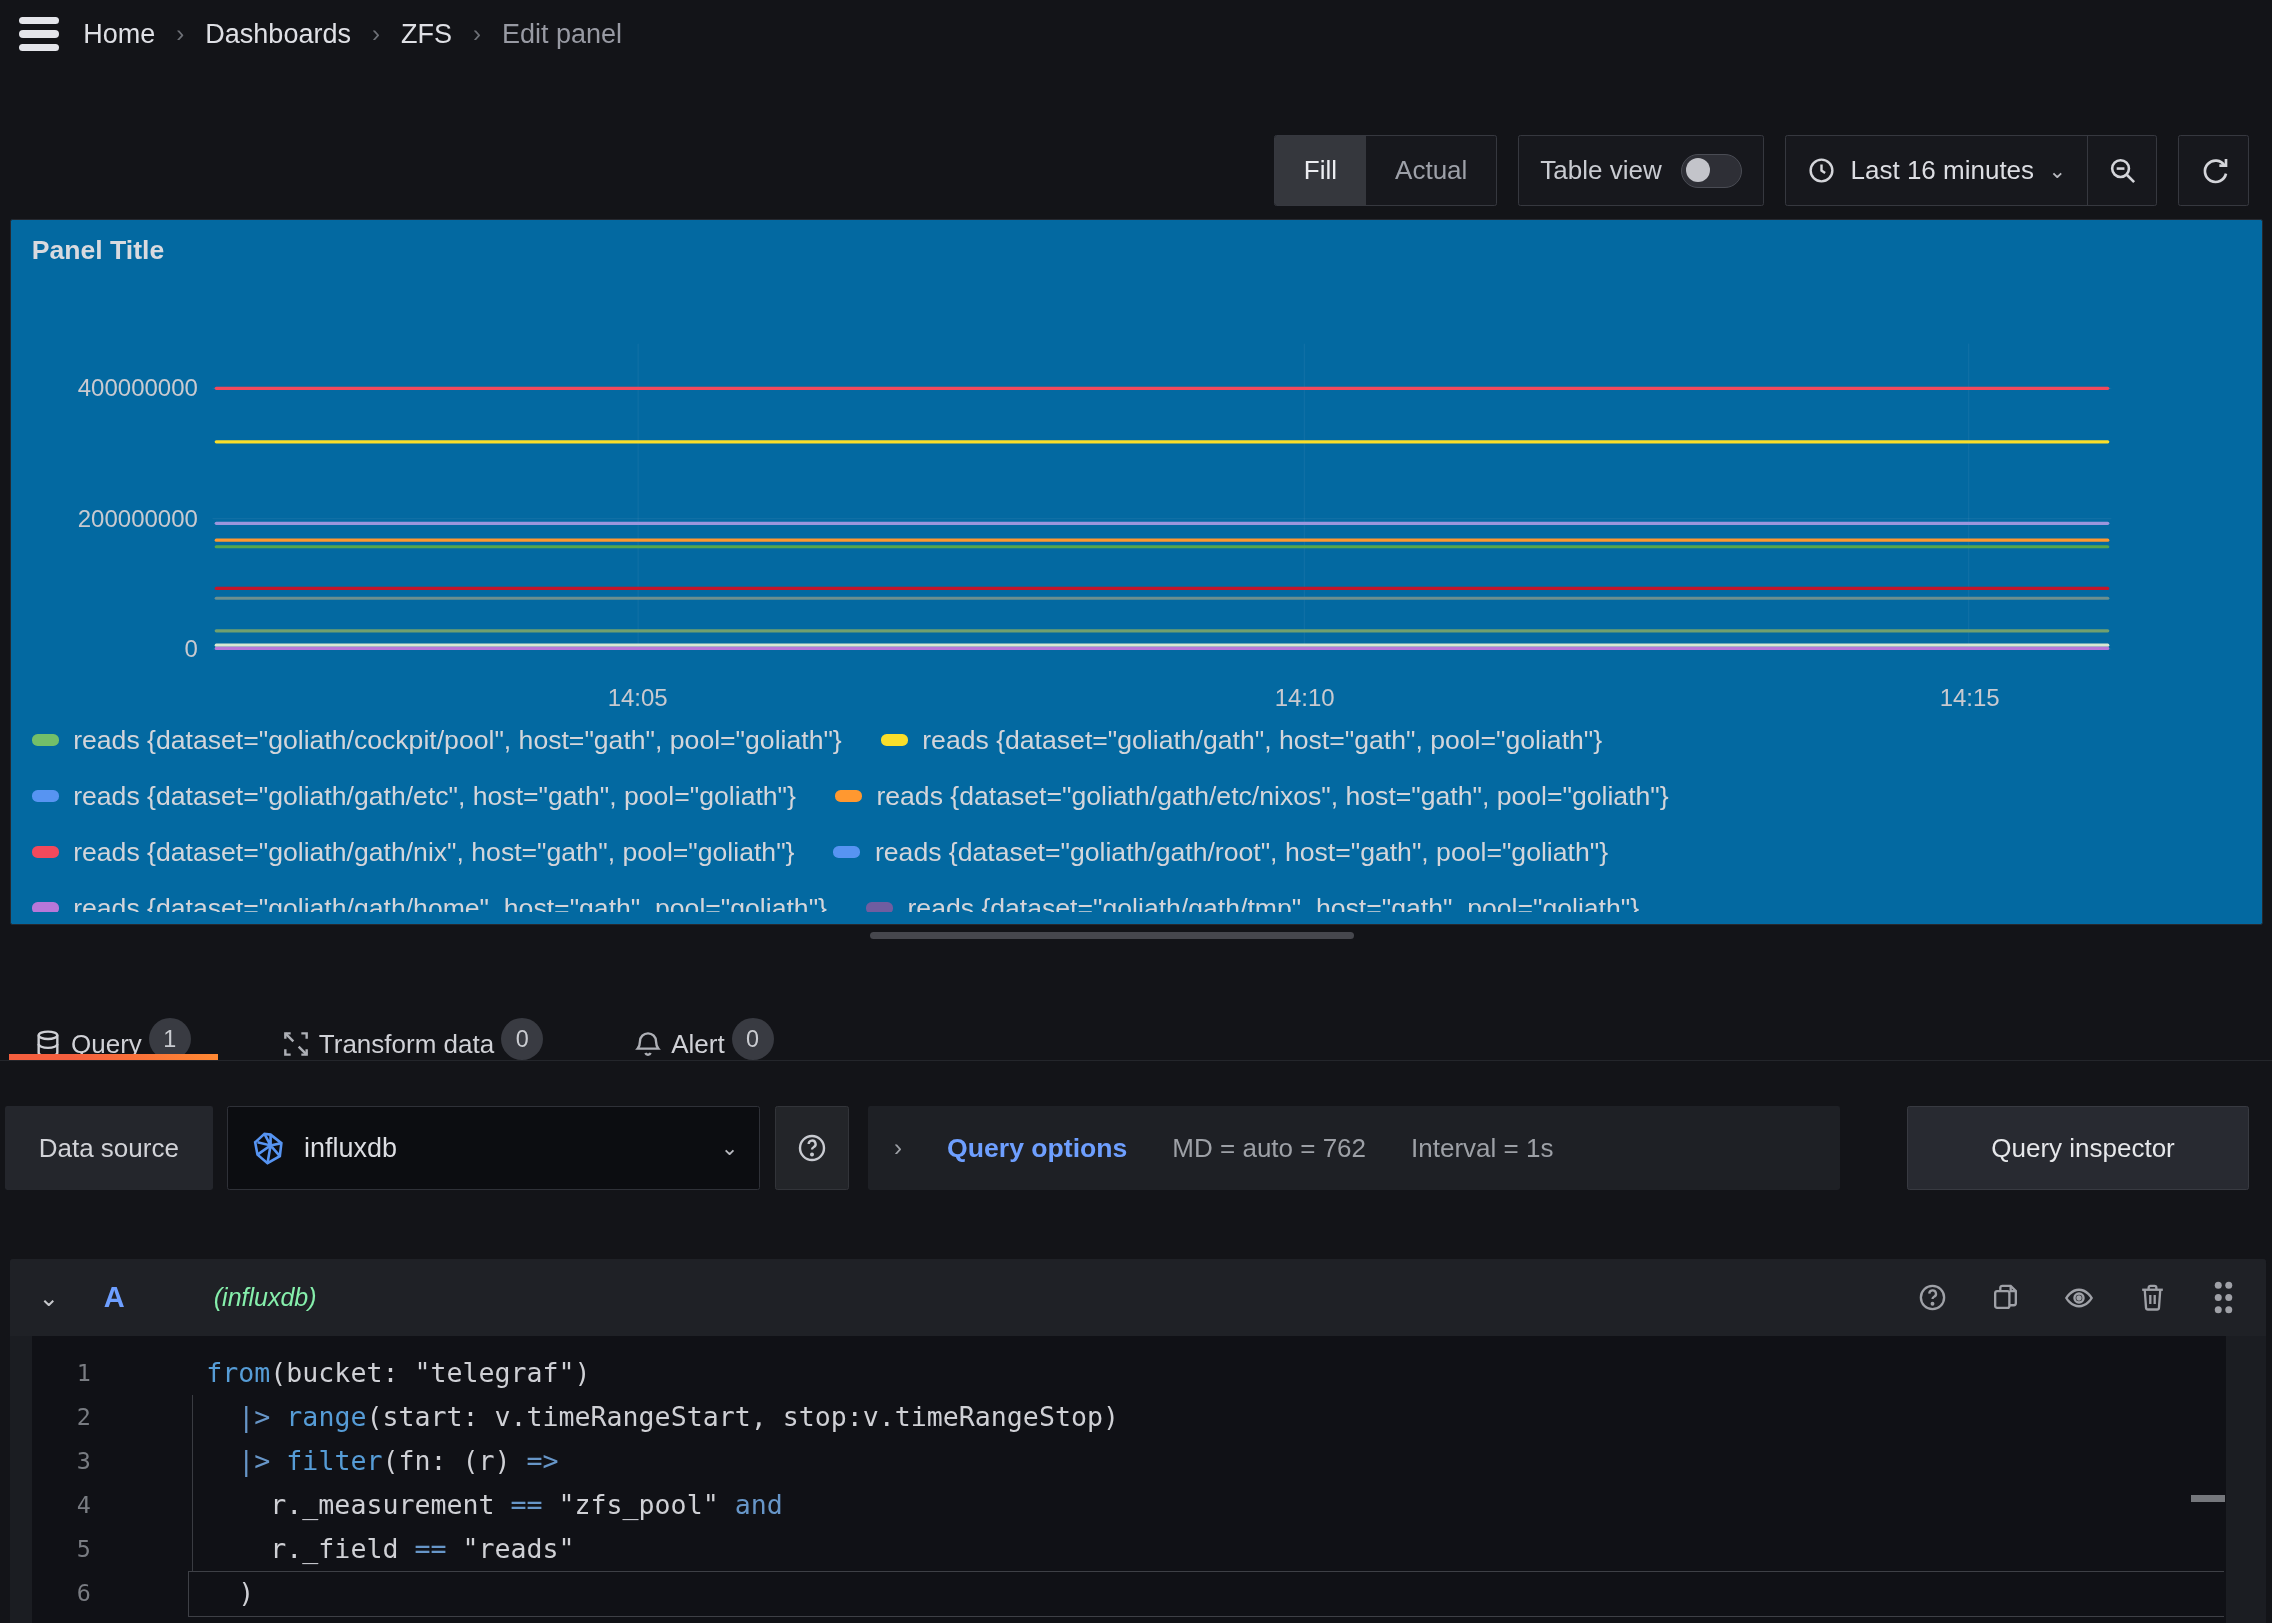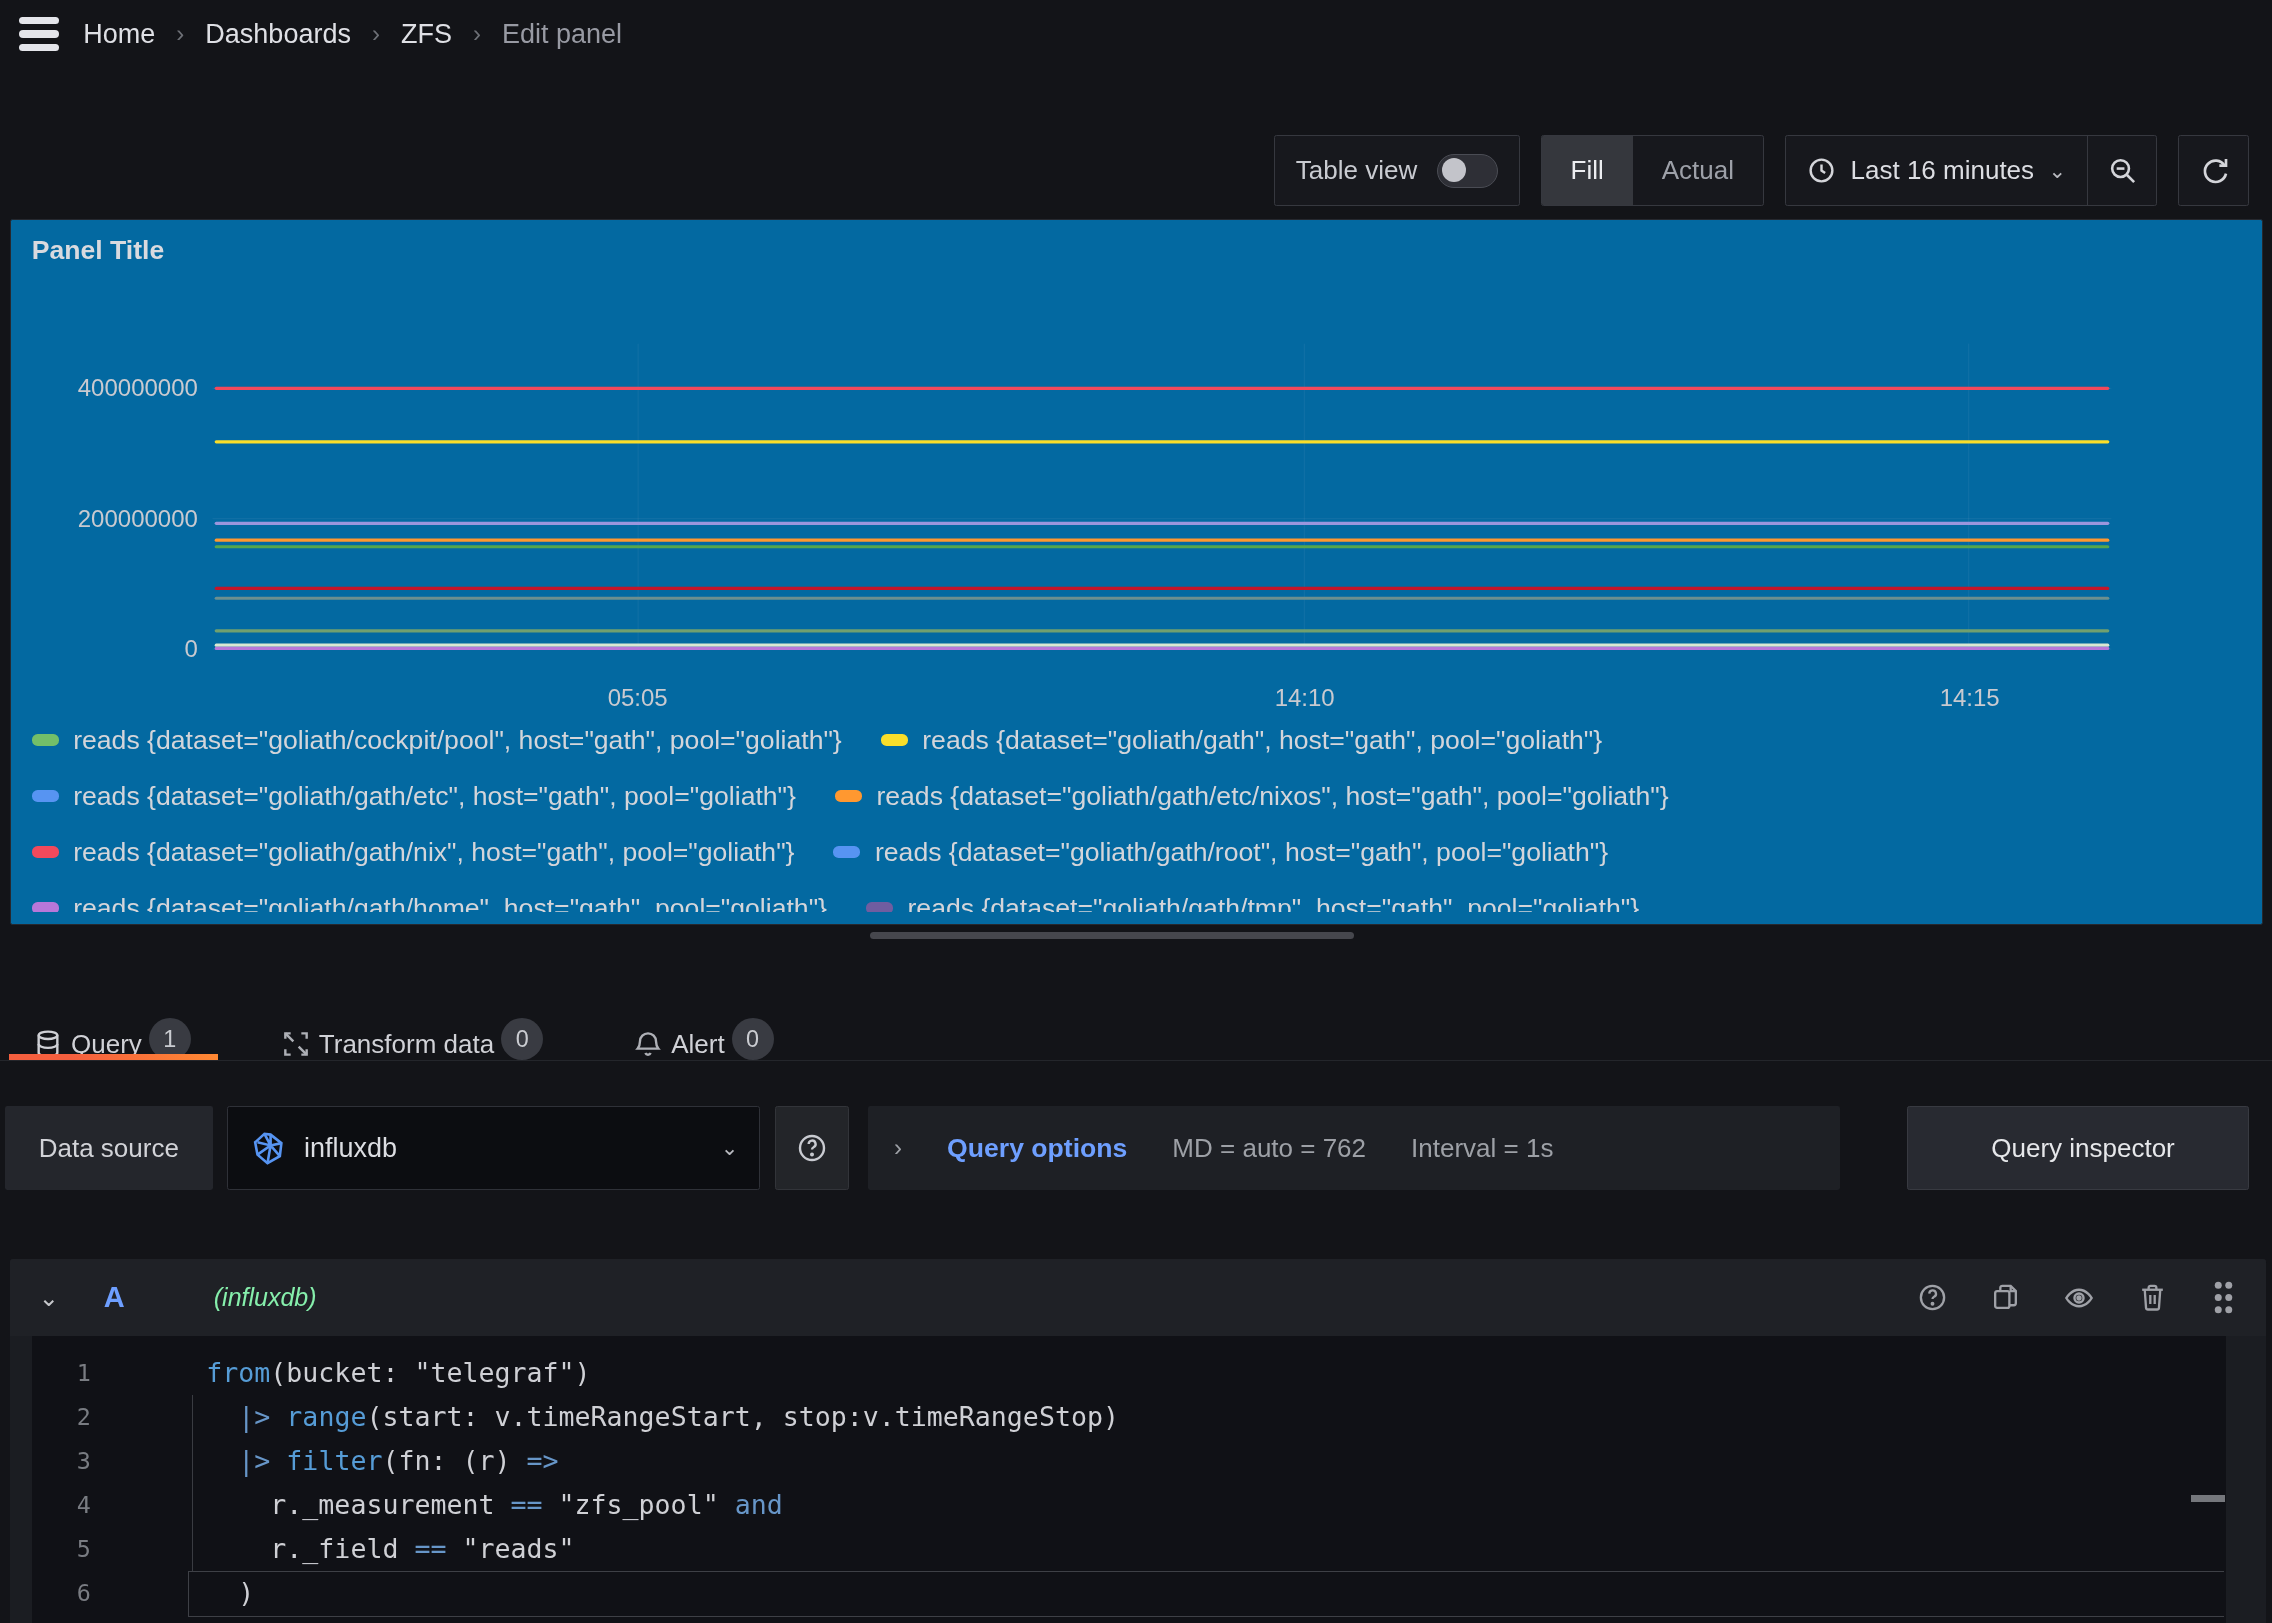--- a/index.html
+++ b/index.html
@@ -111,29 +111,29 @@
     <span class="crumb-sep">›</span>
     <span class="crumb">Dashboards</span>
     <span class="crumb-sep">›</span>
     <span class="crumb">ZFS</span>
     <span class="crumb-sep">›</span>
     <span class="crumb current">Edit panel</span>
   </div>
 </div>
 
 <div class="toolbar">
+  <div class="tbtn seg">
+    <div class="segment active">Fill</div>
+    <div class="segment inactive">Actual</div>
+  </div>
   <div class="tbtn tableview">
     <span>Table view</span>
     <div class="toggle">
         <div class="knob"></div>
       </div>
-  </div>
-  <div class="tbtn seg">
-    <div class="segment active">Fill</div>
-    <div class="segment inactive">Actual</div>
   </div>
   <div class="tbtn timegroup">
     <div class="timebtn">
       <svg class="ic" width="29" height="29" viewBox="0 0 24 24" fill="none" stroke="#d4d5da" stroke-width="2">
         <circle cx="12" cy="12" r="9"></circle>
           <path d="M12 7v5l3 2"></path>
       </svg>
       <span>Last 16 minutes</span>
       <span class="chev">⌄</span>
     </div>
@@ -173,21 +173,21 @@
       <line x1="4" y1="232.67000000000002" x2="2354" y2="232.67000000000002" stroke="#9b96dd" stroke-width="4" stroke-linecap="round"></line>
       <line x1="4" y1="253.73000000000002" x2="2354" y2="253.73000000000002" stroke="#FF9830" stroke-width="4" stroke-linecap="round"></line>
       <line x1="4" y1="261.83" x2="2354" y2="261.83" stroke="#56A64B" stroke-width="4" stroke-linecap="round"></line>
       <line x1="4" y1="313.67" x2="2354" y2="313.67" stroke="#C4162A" stroke-width="4" stroke-linecap="round"></line>
       <line x1="4" y1="325.82" x2="2354" y2="325.82" stroke="#6d8f8f" stroke-width="4" stroke-linecap="round"></line>
       <line x1="4" y1="366.32" x2="2354" y2="366.32" stroke="#71A06F" stroke-width="4" stroke-linecap="round"></line>
       <line x1="4" y1="384.14" x2="2354" y2="384.14" stroke="#D9E8D2" stroke-width="4" stroke-linecap="round"></line>
       <line x1="4" y1="388.19" x2="2354" y2="388.19" stroke="#B877D9" stroke-width="4" stroke-linecap="round"></line>
     </svg>
   <div class="x-labels">
-      <div style="left: 426px;">05:05</div>
+      <div style="left: 426px;">14:05</div>
       <div style="left: 1093px;">14:10</div>
       <div style="left: 1758px;">14:15</div>
     </div>
   <div class="legend">
       <div class="legend-item">
         <span class="swatch" style="background: rgb(115, 191, 105);"></span>
         <span>reads {dataset="goliath/cockpit/pool", host="gath", pool="goliath"}</span>
       </div>
       <div class="legend-item">
         <span class="swatch" style="background: rgb(250, 222, 42);"></span>

